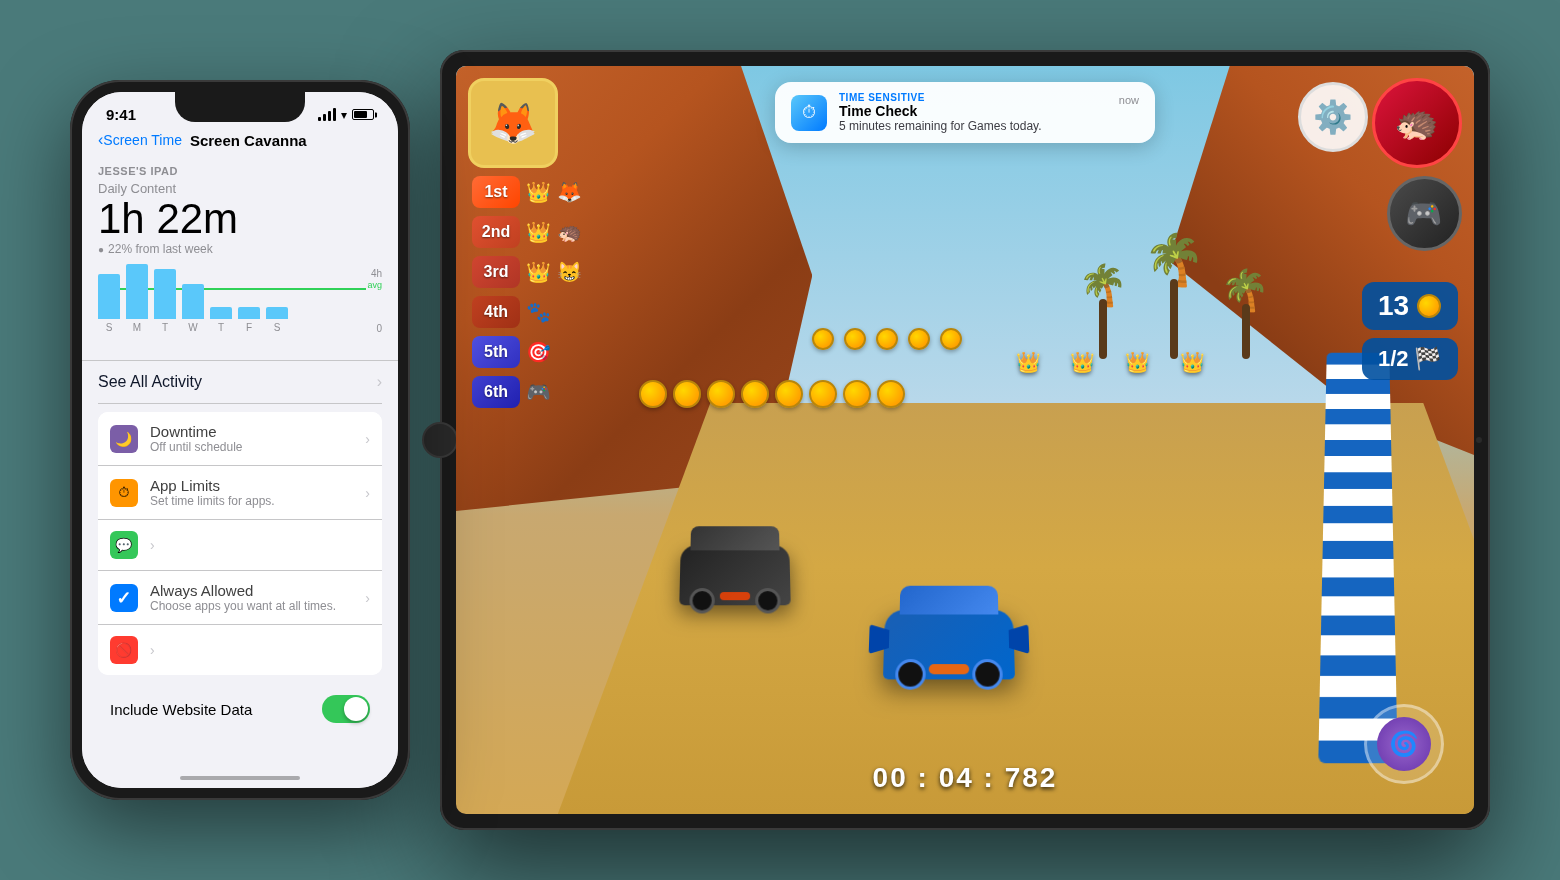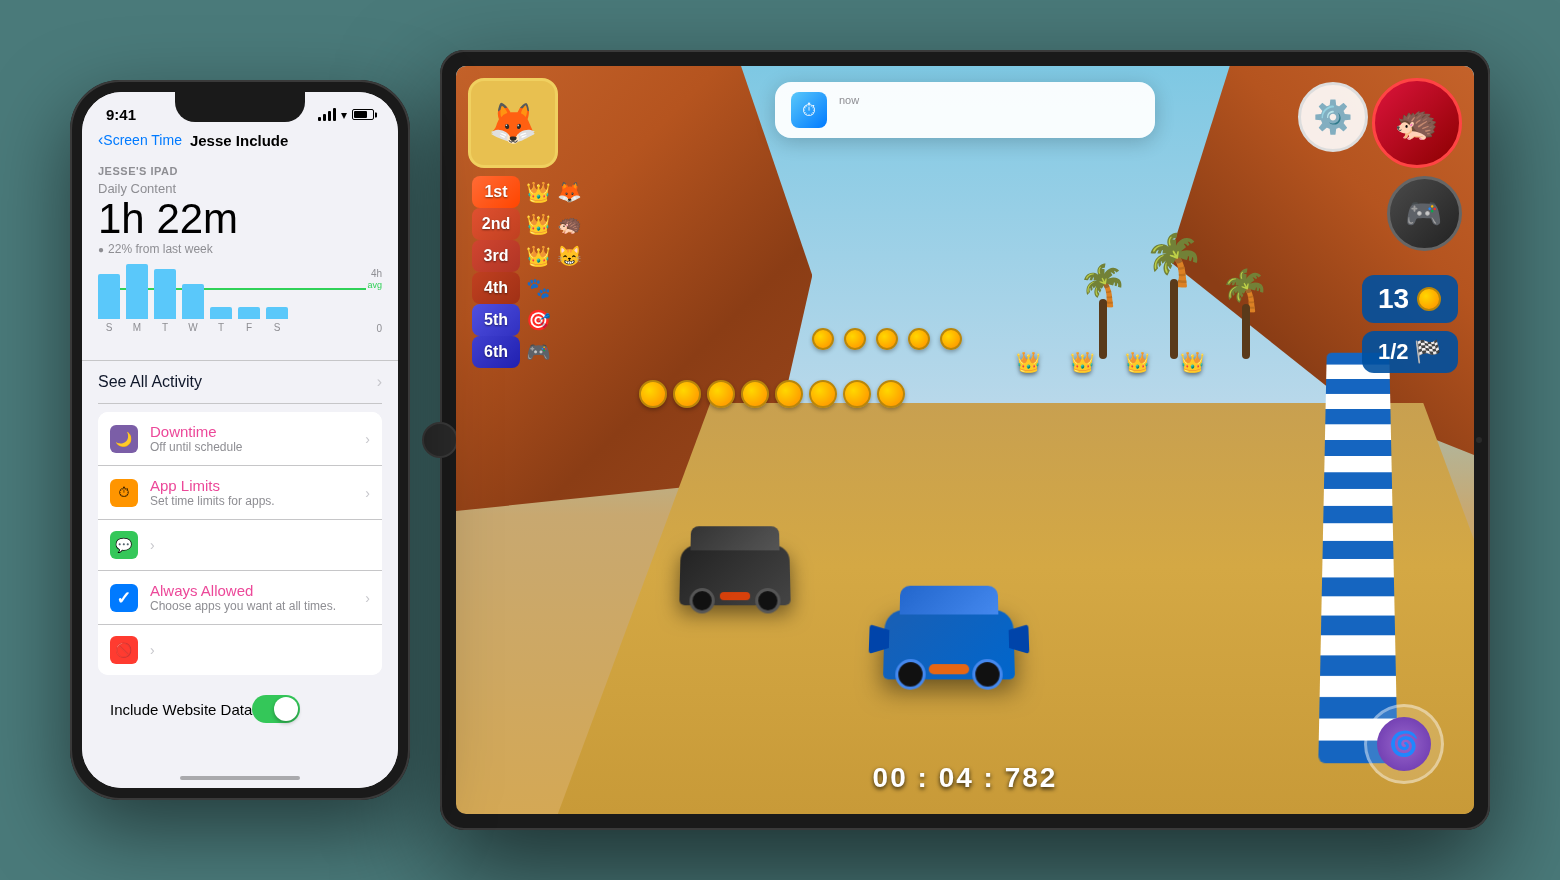--- a/index.html
+++ b/index.html
@@ -325,37 +325,38 @@
       font-size: 14px;
       flex-shrink: 0;
     }
 
     .settings-text {
       flex: 1;
     }
 
     .settings-name {
       font-size: 15px;
-      color: #ec4899;
+      color: #404040;
       font-weight: 400;
     }
 
     .settings-sub {
       font-size: 12px;
       color: #8e8e93;
     }
 
     .settings-chevron {
       color: #c7c7cc;
       font-size: 14px;
     }
 
     .toggle-container {
       display: flex;
       align-items: center;
+      justify-content: space-between;
       padding: 12px 16px;
       background: #f2f2f7;
     }
 
     .toggle-label {
       font-size: 15px;
       color: #000;
     }
 
     .toggle {
@@ -606,21 +607,21 @@
       z-index: 15;
     }
 
     
     .race-positions {
       position: absolute;
       left: 16px;
       top: 110px;
       display: flex;
       flex-direction: column;
-      gap: 0;
+      gap: 8px;
       z-index: 15;
       text-align: center;
     }
 
     .race-pos {
       display: flex;
       align-items: center;
       gap: 6px;
     }
 
@@ -641,21 +642,21 @@
     .pos-2 { background: linear-gradient(135deg, #e05030, #c04020); }
     .pos-3 { background: linear-gradient(135deg, #d04530, #b03525); }
     .pos-4 { background: linear-gradient(135deg, #c04020, #a03015); }
     .pos-5 { background: linear-gradient(135deg, #5050e0, #3030c0); }
     .pos-6 { background: linear-gradient(135deg, #4040d0, #2020b0); }
 
     
     .score-area {
       position: absolute;
       right: 16px;
-      top: 209px;
+      top: 216px;
       display: flex;
       flex-direction: column;
       gap: 8px;
       z-index: 15;
     }
 
     .score-badge {
       background: rgba(0,80,160,0.9);
       border-radius: 12px;
       padding: 8px 16px;
@@ -792,21 +793,21 @@
             <span class="wifi-icon">▾</span>
             <div class="battery-icon">
               <div class="battery-fill"></div>
             </div>
           </div>
         </div>
 
         <div class="iphone-nav">
           <span class="nav-chevron">‹</span>
           <span class="nav-back">Screen Time</span>
-          <span class="nav-title" style="margin-left:8px">Jesse Include</span>
+          <span class="nav-title" style="margin-left:8px">Screen Cavanna</span>
         </div>
 
         <div class="screen-content">
           <div class="device-label">JESSE'S IPAD</div>
           <div class="section-title">Daily Content</div>
           <div class="daily-average">1h 22m</div>
           <div class="change-indicator">
             <span class="change-icon">●</span>
             <span class="change-text">22% from last week</span>
           </div>
@@ -997,20 +998,25 @@
         </div>
 
         <div class="char-thumb-tr2">
           <span style="font-size:30px;">🎮</span>
         </div>
 
         <div class="notification-banner">
           <div class="notif-icon">
             <span>⏱</span>
           </div>
+          <div class="notif-content">
+            <div class="notif-tag">TIME SENSITIVE</div>
+            <div class="notif-title">Time Check</div>
+            <div class="notif-body">5 minutes remaining for Games today.</div>
+          </div>
           <div class="notif-time">now</div>
         </div>
 
         <div class="race-positions">
           <div class="race-pos">
             <div class="pos-badge pos-1">1st</div>
             <span style="font-size:20px;">👑</span>
             <span style="font-size:20px;">🦊</span>
           </div>
           <div class="race-pos">

